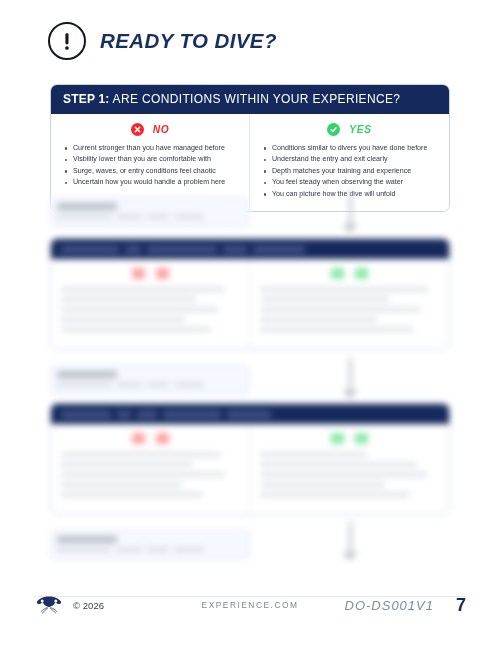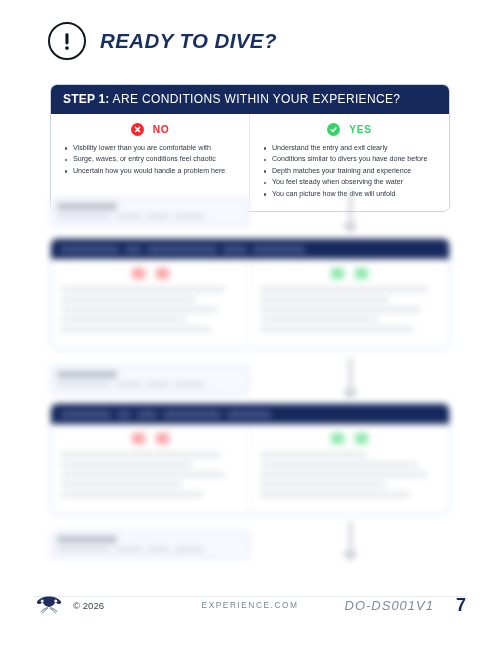--- a/index.html
+++ b/index.html
@@ -90,20 +90,21 @@
     padding: 9px 10px 11px 10px;
   }
   .col.no-col { border-right: 1px solid #e3e8f2; }
 
   .col-head {
     display: flex;
     align-items: center;
     justify-content: center;
     gap: 9px;
     margin-bottom: 7px;
+    font-style: italic;
   }
   .badge-icon {
     width: 13px;
     height: 13px;
     border-radius: 50%;
     display: flex;
     align-items: center;
     justify-content: center;
     flex: none;
   }
@@ -330,38 +331,39 @@
       <div class="col no-col">
         <div class="col-head">
           <span class="badge-icon no">
             <svg width="9" height="9" viewBox="0 0 9 9">
               <path d="M2.4 2.4 L6.6 6.6 M6.6 2.4 L2.4 6.6" stroke="#ffffff" stroke-width="1.5" stroke-linecap="round"></path>
             </svg>
           </span>
           <span class="col-label no">NO</span>
         </div>
         <ul class="bullets">
+          <li>Current stronger than you have managed before</li>
           <li>Visbility lower than you are comfortable with</li>
           <li>Surge, waves, or entry conditions feel chaotic</li>
           <li>Uncertain how you would handle a problem here</li>
         </ul>
       </div>
 
       <div class="col yes-col">
         <div class="col-head">
           <span class="badge-icon yes">
             <svg width="9" height="9" viewBox="0 0 9 9">
               <path d="M2.2 4.7 L3.9 6.4 L6.9 2.9" fill="none" stroke="#ffffff" stroke-width="1.5" stroke-linecap="round" stroke-linejoin="round"></path>
             </svg>
           </span>
           <span class="col-label yes">YES</span>
         </div>
         <ul class="bullets">
+          <li>Conditions similar to divers you have done before</li>
           <li>Understand the entry and exit clearly</li>
-          <li>Conditions similar to divers you have done before</li>
           <li>Depth matches your training and experience</li>
           <li>You feel steady when observing the water</li>
           <li>You can picture how the dive will unfold</li>
         </ul>
       </div>
 
     </div>
   </div>
 
   <div class="mini-card blurred" style="top:197px;">

